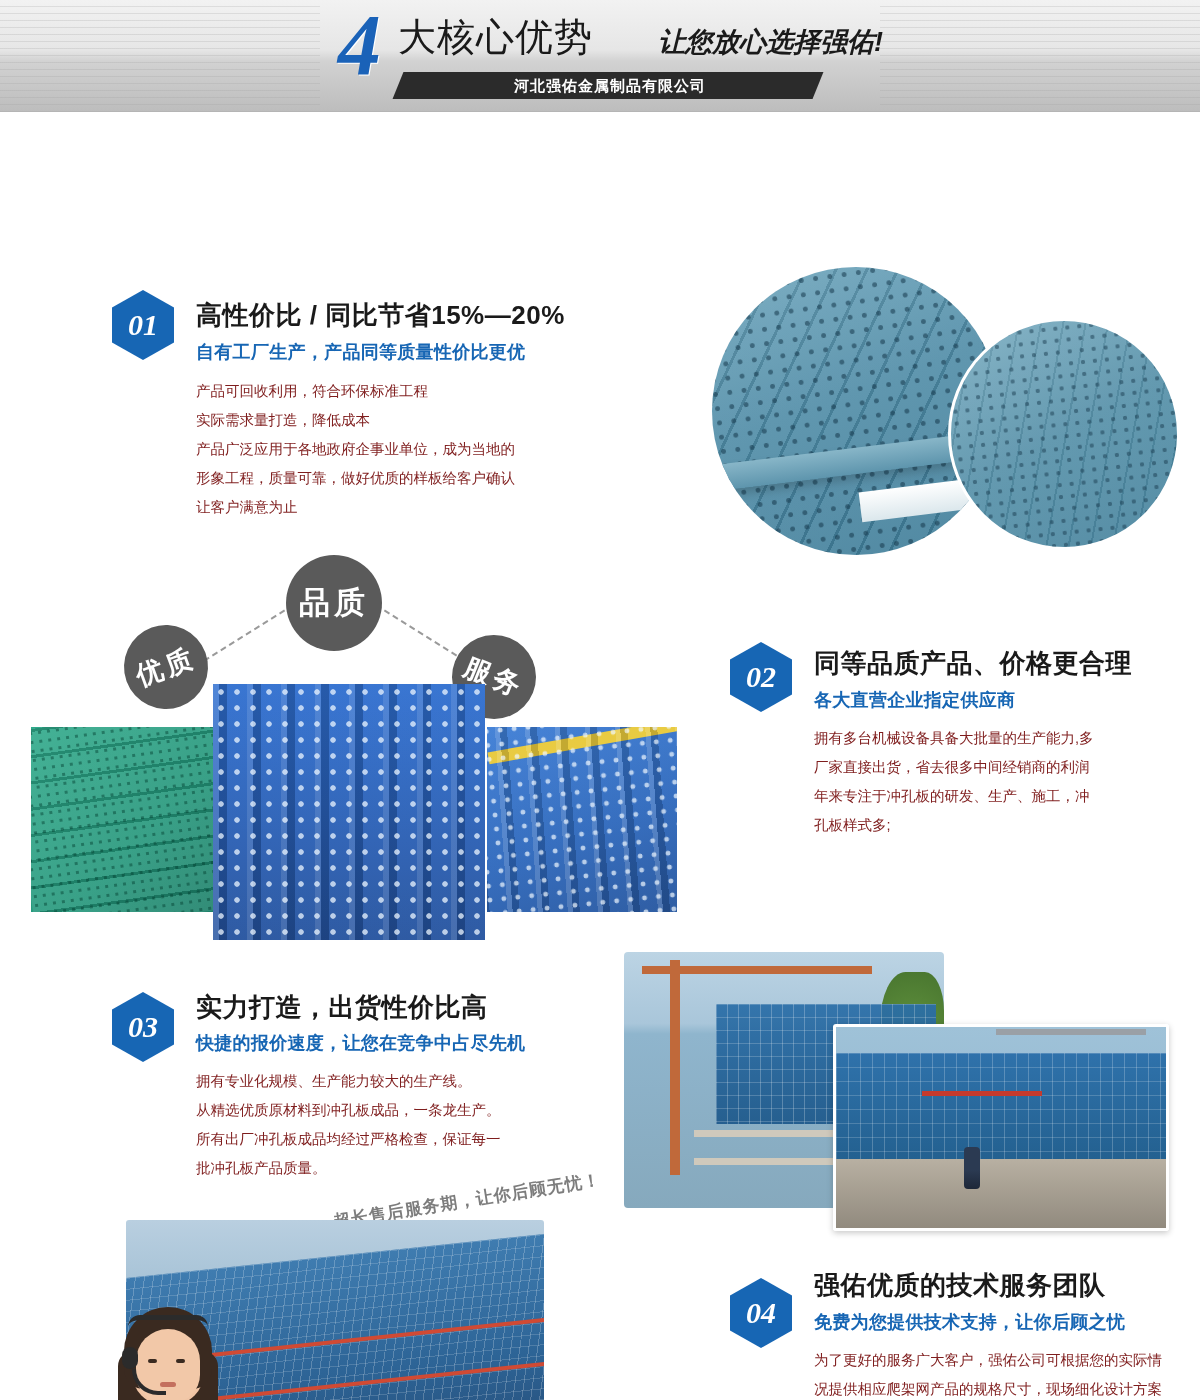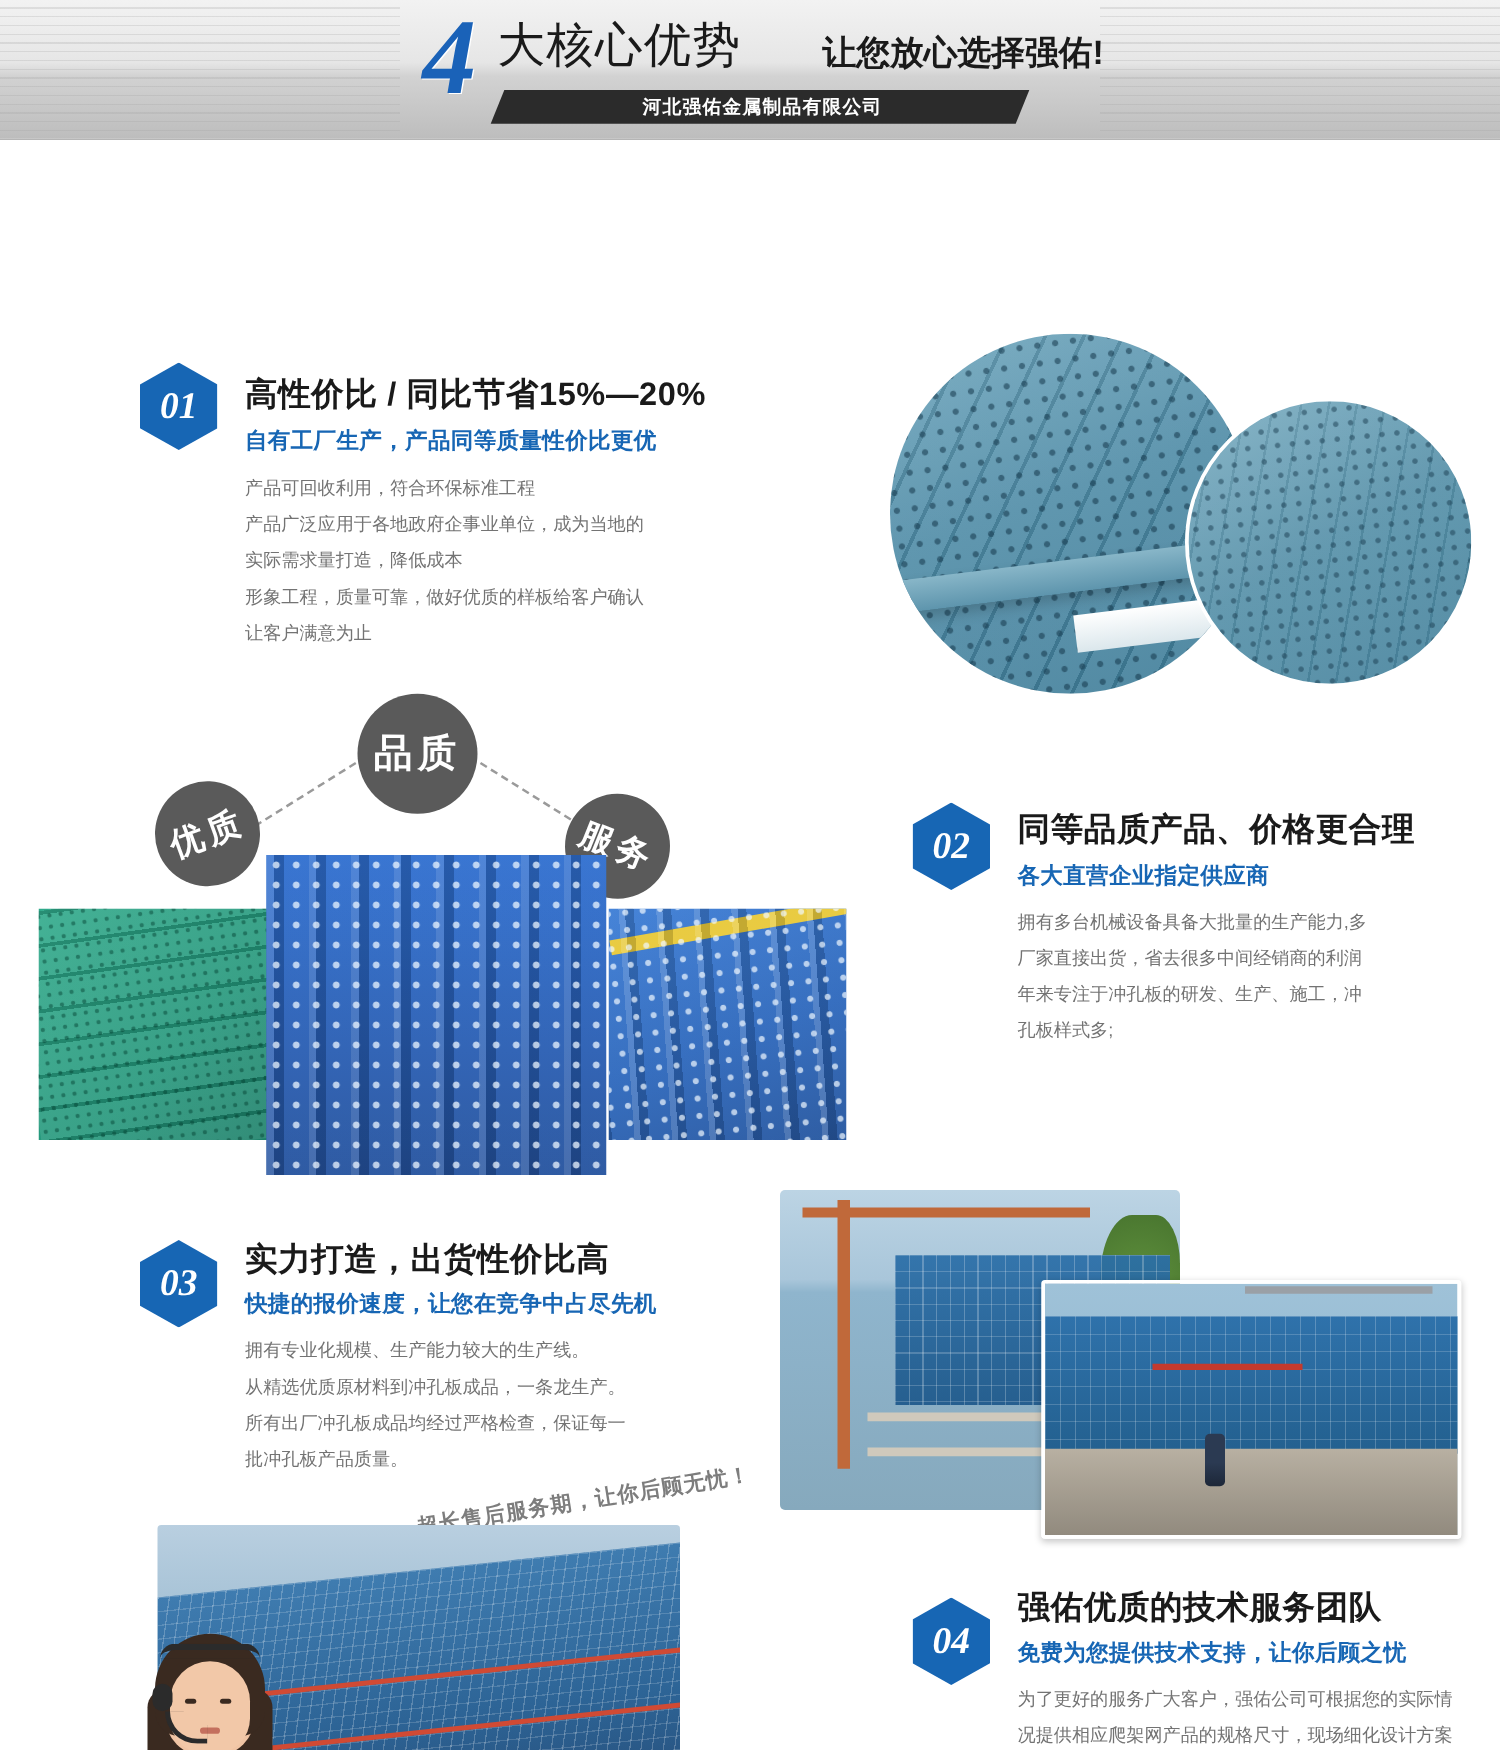--- a/index.html
+++ b/index.html
@@ -64,20 +64,21 @@
     line-height: 46px;
   }
   .head-sub {
     position: absolute;
     left: 658px;
     top: 24px;
     font-size: 27px;
     font-weight: bold;
     color: #1a1a1a;
     line-height: 36px;
+    font-style: italic;
   }
   .head-bar {
     position: absolute;
     left: 398px;
     top: 72px;
     width: 420px;
     height: 27px;
     background: #2b2b2b;
     transform: skewX(-22deg);
   }
@@ -126,21 +127,21 @@
     position: absolute;
     font-size: 18px;
     font-weight: bold;
     color: #1766b4;
     letter-spacing: 0.3px;
     white-space: nowrap;
   }
   .blk-body {
     position: absolute;
     font-size: 14.5px;
-    color: #737373;
+    color: #7f1d1d;
     line-height: 29px;
   }
   .blk-body div { white-space: nowrap; }
 
   
   .photo { position: absolute; overflow: hidden; }
   .circ { border-radius: 50%; }
 
   
   .c1 {
@@ -413,22 +414,22 @@
   </div>
 </div>
 
 <div class="canvas">
 
   <div class="hex" style="left:112px; top:178px;">01</div>
   <div class="blk-title" style="left:196px; top:186px;">高性价比 / 同比节省15%—20%</div>
   <div class="blk-sub" style="left:196px; top:228px;">自有工厂生产，产品同等质量性价比更优</div>
   <div class="blk-body" style="left:196px; top:265px;">
     <div>产品可回收利用，符合环保标准工程</div>
+    <div>实际需求量打造，降低成本</div>
     <div>产品广泛应用于各地政府企事业单位，成为当地的</div>
-    <div>实际需求量打造，降低成本</div>
     <div>形象工程，质量可靠，做好优质的样板给客户确认</div>
     <div>让客户满意为止</div>
   </div>
 
   <div class="photo circ c1">
     <div class="holes"></div>
     <div class="band"></div>
     <div class="white-strip"></div>
   </div>
   <div class="photo circ c2">

